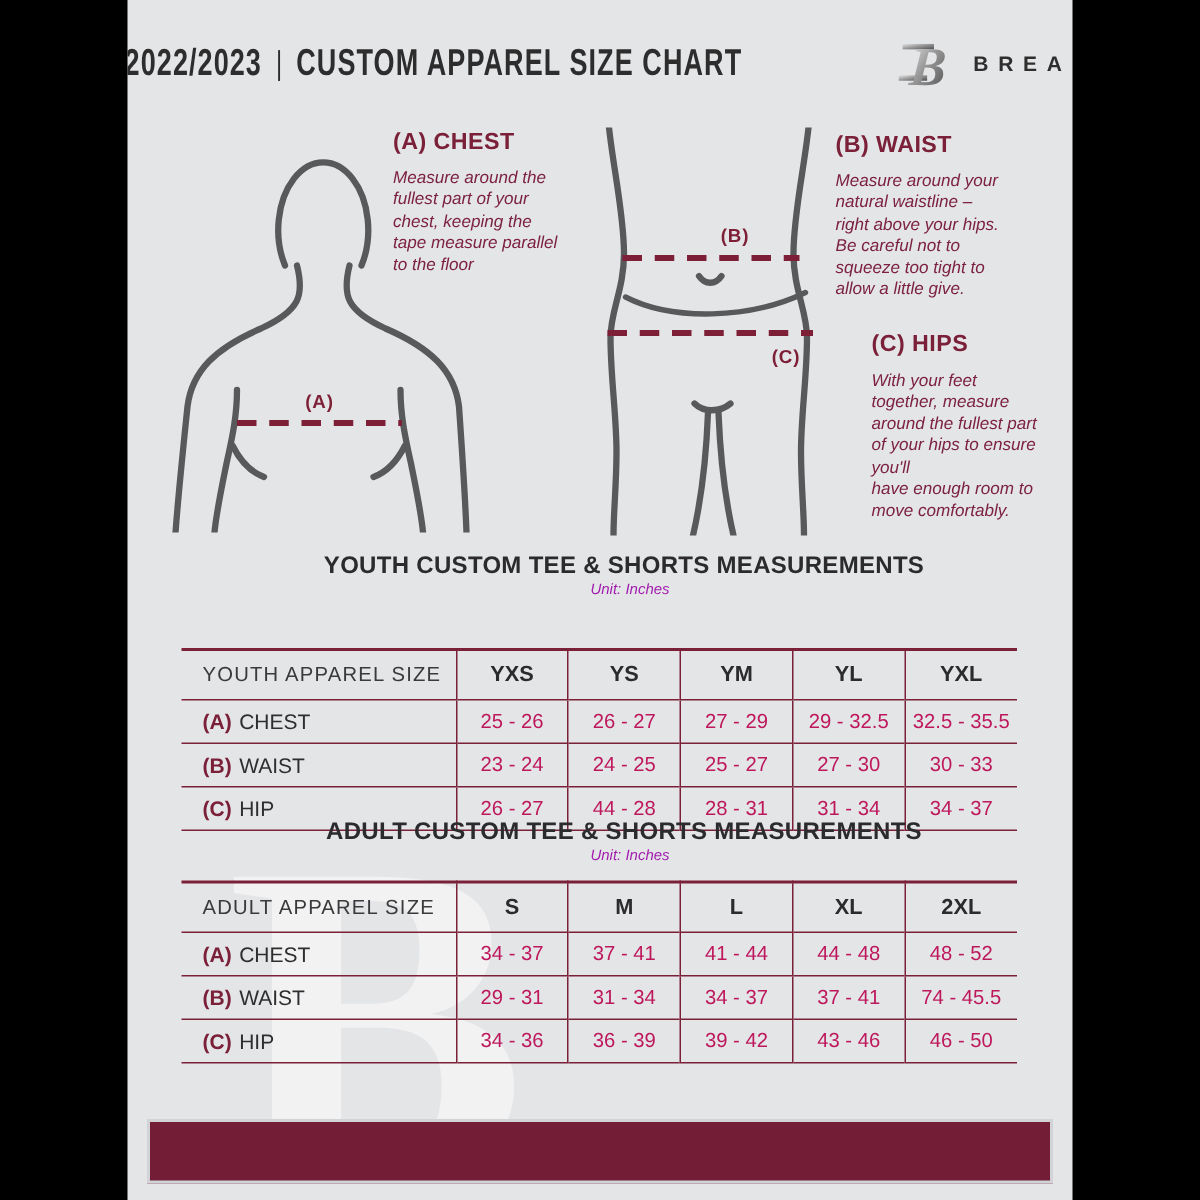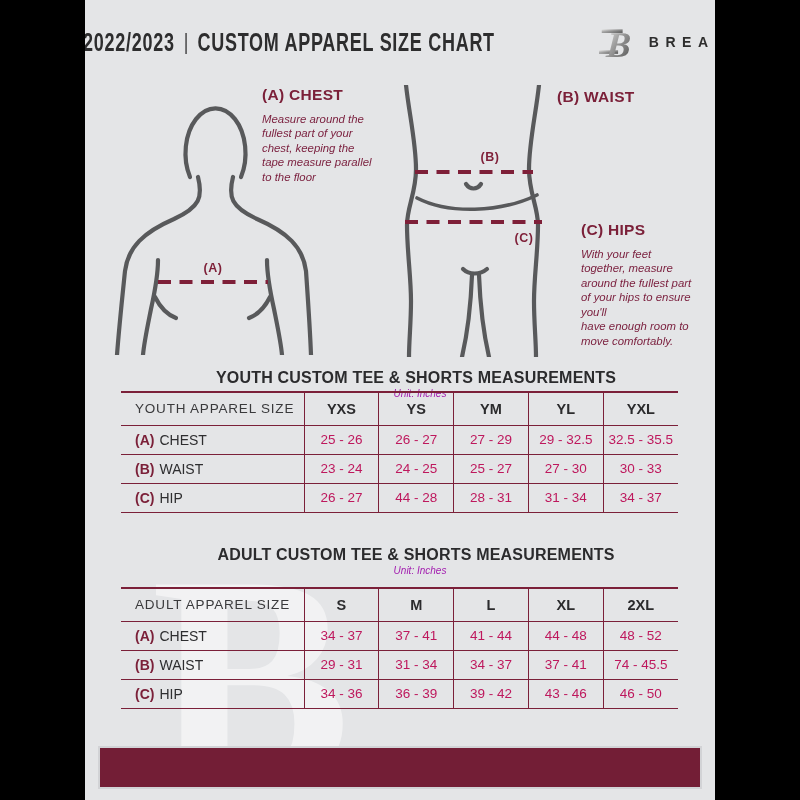--- a/index.html
+++ b/index.html
@@ -71,21 +71,21 @@
   }
   .youth-title { top:369px; }  .youth-unit { top:388px; }
   .adult-title { top:546px; }  .adult-unit { top:565px; }
 
   
   table.size-table {
     position:absolute; left:36px; width:557px;
     border-collapse:collapse; table-layout:fixed;
     z-index:2;
   }
-  .youth-table { top:391px; }
+  .youth-table { top:432px; }
   .adult-table { top:587px; }
   .size-table col.c0 { width:183px; }
   .size-table col.cx { width:74.8px; }
   .size-table tr { height:29px; }
   .size-table tr.head-row { height:33px; border-top:2.2px solid #7B2039; }
   .size-table tr { border-bottom:1.6px solid #7B2039; }
   .size-table th + th, .size-table td + td { border-left:1.6px solid #7B2039; }
   .size-table th, .size-table td { padding:0; vertical-align:middle; }
   th.size-col-label {
     text-align:left; padding-left:14px;
@@ -176,20 +176,26 @@
   <div class="guide-block chest-block">
     <div class="guide-heading">(A) CHEST</div>
     <div class="guide-body">Measure around the
 fullest part of your
 chest, keeping the
 tape measure parallel
 to the floor</div>
   </div>
   <div class="guide-block waist-block">
     <div class="guide-heading">(B) WAIST</div>
+    <div class="guide-body">Measure around your
+natural waistline –
+right above your hips.
+Be careful not to
+squeeze too tight to
+allow a little give.</div>
   </div>
   <div class="guide-block hips-block">
     <div class="guide-heading">(C) HIPS</div>
     <div class="guide-body">With your feet
 together, measure
 around the fullest part
 of your hips to ensure
 you'll
 have enough room to
 move comfortably.</div>

